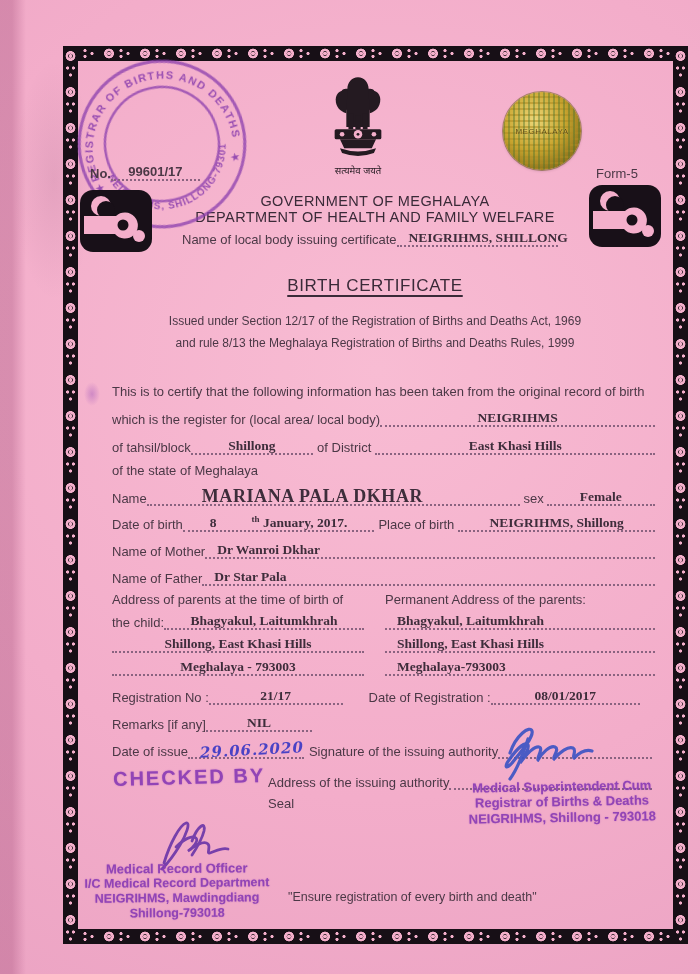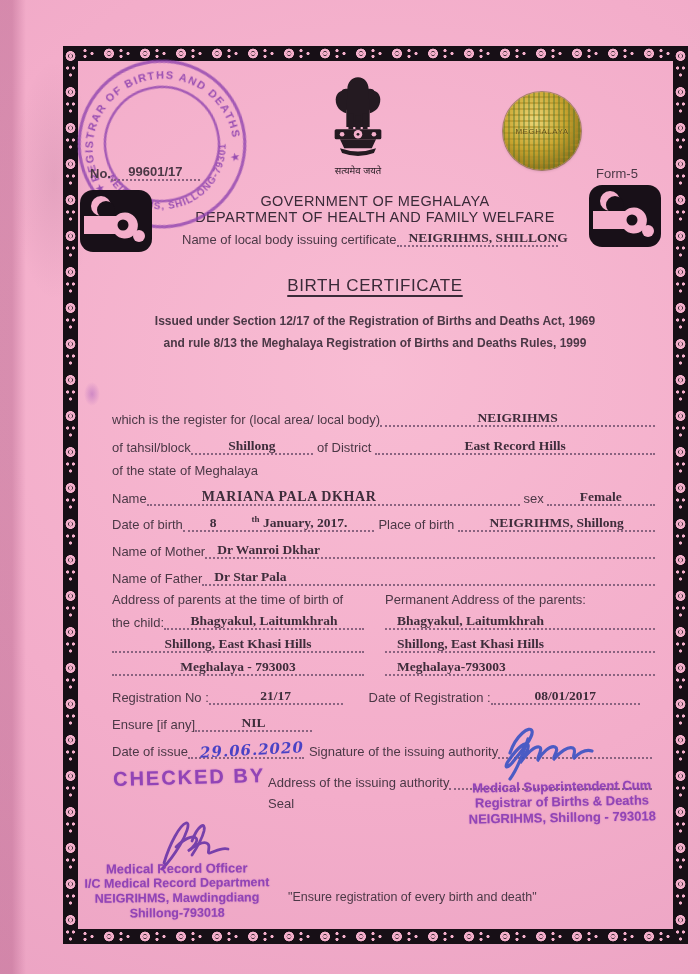--- a/index.html
+++ b/index.html
@@ -32,21 +32,21 @@
       radial-gradient(circle at 7.5px 29px, #f4afcb 1.3px, rgba(244,175,203,0) 1.9px);
     background-size:15px 36px;background-repeat:repeat-y;}
 
   
   .lbl{font-size:13px;color:#4b3846;white-space:nowrap;}
   .val{font-family:"Liberation Serif",serif;font-weight:bold;font-size:13.5px;color:#3e2d3b;white-space:nowrap;}
   .row{position:absolute;display:flex;align-items:flex-end;height:19px;}
   .fill{flex:1;border-bottom:2px dotted #8a6380;text-align:center;line-height:15px;padding:0 12px;min-width:20px;}
   .fill.la{text-align:left;padding-left:12px;}
   .h1{position:absolute;left:115px;width:520px;text-align:center;font-weight:normal;font-size:14.5px;color:#3a2a38;letter-spacing:.4px;}
-  .ctr{position:absolute;left:115px;width:520px;text-align:center;color:#4b3846;font-weight:bold;}
+  .ctr{position:absolute;left:115px;width:520px;text-align:center;color:#4b3846;}
   sup{font-size:9px;margin-left:35px;}
 
   
   .stamp-text{position:absolute;color:#8a3cb5;font-weight:bold;text-align:center;
     text-shadow:0 0 1.5px rgba(138,60,181,.55);opacity:.92;line-height:1.18;}
   #checked-by{left:113px;top:766px;font-size:20px;letter-spacing:2px;transform:rotate(-1.5deg);}
   #authority-stamp{left:452px;top:779px;width:220px;font-size:13px;transform:rotate(-1deg);}
   #officer-stamp{left:52px;top:861px;width:250px;font-size:13px;transform:rotate(-.5deg);}
   #officer-stamp .s2{font-size:12.5px;}
   .handwritten{font-family:"DejaVu Serif",serif;font-style:italic;font-weight:bold;font-size:15px;
@@ -152,38 +152,39 @@
   <div class="row" style="left:182px;top:228px;width:376px">
     <span class="lbl">Name of local body issuing certificate</span>
     <span class="fill"><span class="val">NEIGRIHMS, SHILLONG</span></span>
   </div>
 
   <div class="h1 title-underline" style="top:276px;font-size:17px;letter-spacing:.6px">BIRTH CERTIFICATE</div>
 
   <div class="ctr" style="top:314px;font-size:12px">Issued under Section 12/17 of the Registration of Births and Deaths Act, 1969</div>
   <div class="ctr" style="top:336px;font-size:12px">and rule 8/13 the Meghalaya Registration of Births and Deaths Rules, 1999</div>
 
+  <div class="lbl" style="position:absolute;left:112px;top:384px">This is to certify that the following information has been taken from the original record of birth</div>
 
   <div class="row" style="left:112px;top:408px;right:45px">
     <span class="lbl">which is the register for (local area/ local body)</span>
     <span class="fill"><span class="val">NEIGRIHMS</span></span>
   </div>
 
   <div class="row" style="left:112px;top:436px;right:45px">
     <span class="lbl">of tahsil/block</span>
     <span class="fill" style="flex:1"><span class="val">Shillong</span></span>
     <span class="lbl" style="padding:0 4px">of District</span>
-    <span class="fill" style="flex:2.6"><span class="val">East Record Hills</span></span>
+    <span class="fill" style="flex:2.6"><span class="val">East Khasi Hills</span></span>
   </div>
 
   <div class="lbl" style="position:absolute;left:112px;top:463px">of the state of Meghalaya</div>
 
   <div class="row" style="left:112px;top:487px;right:45px">
     <span class="lbl">Name</span>
-    <span class="fill" style="flex:4;text-align:left;padding-left:55px"><span class="val" style="font-size:14px;letter-spacing:.6px">MARIANA PALA DKHAR</span></span>
+    <span class="fill" style="flex:4;text-align:left;padding-left:55px"><span class="val" style="font-size:18px;letter-spacing:.6px">MARIANA PALA DKHAR</span></span>
     <span class="lbl" style="padding:0 3px">sex</span>
     <span class="fill" style="flex:1.1"><span class="val">Female</span></span>
   </div>
 
   <div class="row" style="left:112px;top:513px;right:45px">
     <span class="lbl">Date of birth</span>
     <span class="fill" style="flex:1.65"><span class="val"><span>8</span><sup>th</sup><span> January, 2017.</span></span></span>
     <span class="lbl" style="padding:0 4px">Place of birth</span>
     <span class="fill" style="flex:1.7"><span class="val">NEIGRIHMS, Shillong</span></span>
   </div>
@@ -227,21 +228,21 @@
 
   <div class="row" style="left:112px;top:686px;right:60px">
     <span class="lbl">Registration No :</span>
     <span class="fill" style="flex:1.05"><span class="val">21/17</span></span>
     <span style="width:26px"></span>
     <span class="lbl">Date of Registration :</span>
     <span class="fill" style="flex:1.2"><span class="val">08/01/2017</span></span>
   </div>
 
   <div class="row" style="left:112px;top:713px;width:200px">
-    <span class="lbl">Ensure [if any]</span>
+    <span class="lbl">Remarks [if any]</span>
     <span class="fill"><span class="val">NIL</span></span>
   </div>
 
   <div class="row" style="left:112px;top:740px;right:48px">
     <span class="lbl">Date of issue</span>
     <span class="fill" style="flex:0 0 92px"><span class="handwritten">29.06.2020</span></span>
     <span class="lbl" style="padding-left:5px">Signature of the issuing authority</span>
     <span class="fill"></span>
   </div>
 

